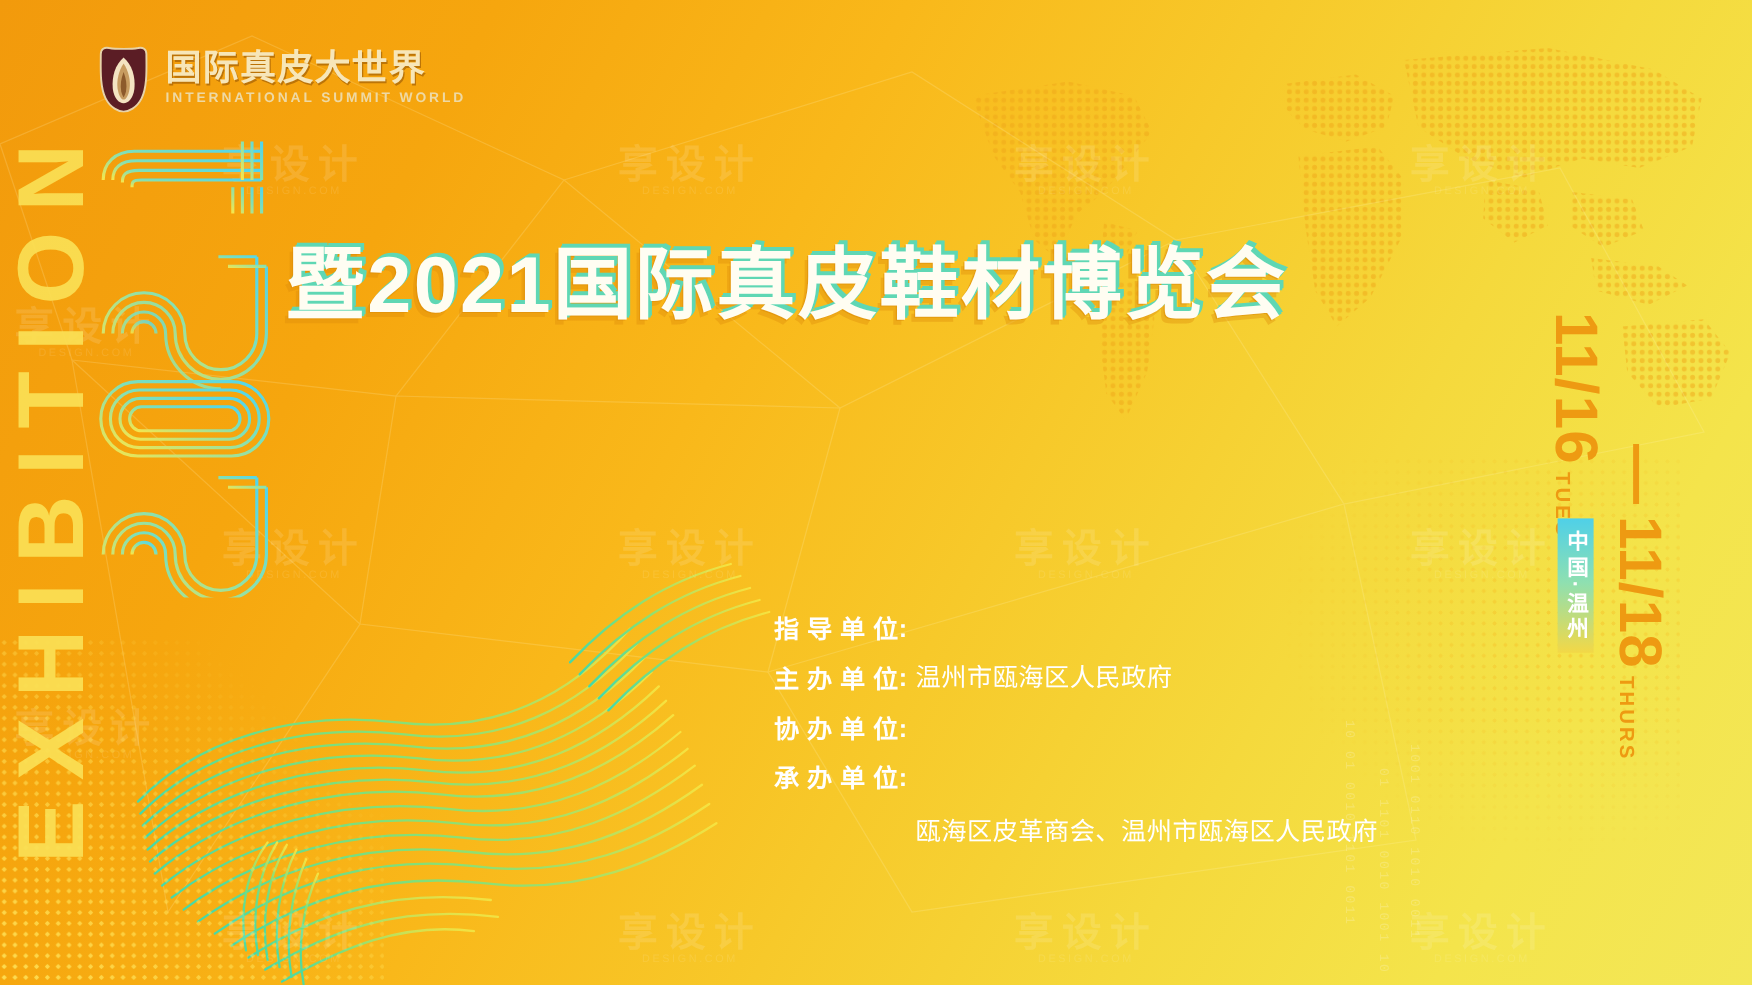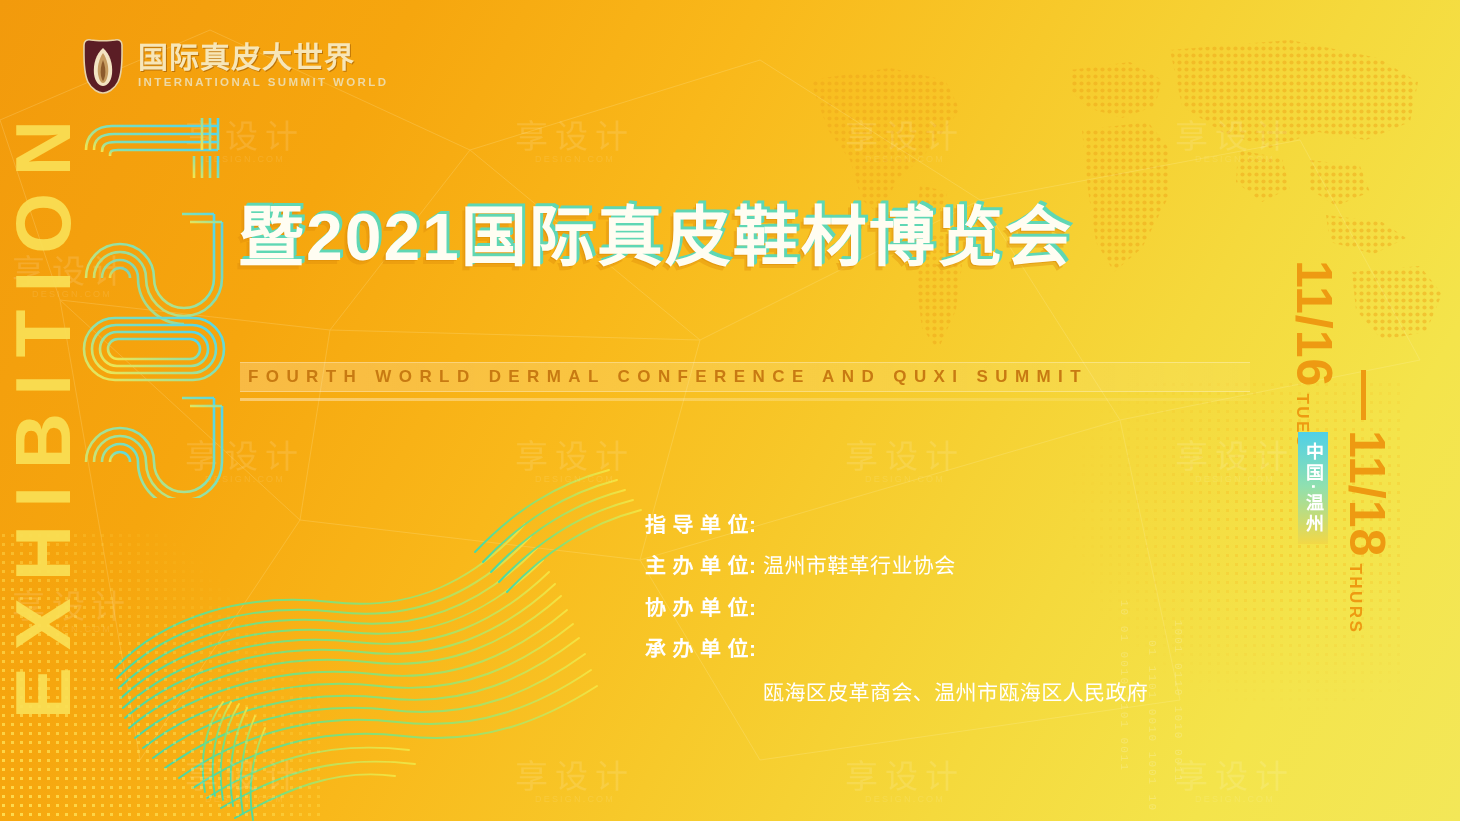--- a/index.html
+++ b/index.html
@@ -93,21 +93,21 @@
   }
 
   
   .wm {
     position: absolute;
     color: rgba(255,255,255,.13);
     text-align: center;
     user-select: none;
     line-height: 1.05;
   }
-  .wm .wm-cn { font-size: 33px; letter-spacing: 7px; font-weight: 400; }
+  .wm .wm-cn { font-size: 33px; letter-spacing: 7px; font-weight: 700; }
   .wm .wm-en { font-size: 9px; letter-spacing: 2.2px; opacity:.8; }
 
   
   .exhibition-band {
     position: absolute;
     left: 0;
     top: 0;
     width: 86px;
     height: 821px;
     overflow: hidden;
@@ -521,38 +521,32 @@
     <div class="logo-wordmark">
       <div class="logo-cn">国际真皮大世界</div>
       <div class="logo-en">INTERNATIONAL SUMMIT WORLD</div>
     </div>
   </div>
 
   <div class="headline">
     <div class="headline-line headline-2">暨2021国际真皮鞋材博览会</div>
   </div>
 
-  <div class="subtitle-wrap">
-    <div class="subtitle-bar">
-      <span class="subtitle-text">FOURTH WORLD DERMAL CONFERENCE AND QUXI SUMMIT</span>
-    </div>
-    <div class="subtitle-underrule"></div>
-  </div>
 
   <div class="orgs">
 
     <div class="org-row">
       <span class="org-label">指导单位</span>
       <span class="org-colon">:</span>
     </div>
 
     <div class="org-row">
       <span class="org-label">主办单位</span>
       <span class="org-colon">:</span>
-      <span class="org-value">温州市鞋革行业协会</span>
+      <span class="org-value">温州市瓯海区人民政府</span>
     </div>
 
     <div class="org-row">
       <span class="org-label">协办单位</span>
       <span class="org-colon">:</span>
     </div>
 
     <div class="org-row">
       <span class="org-label">承办单位</span>
       <span class="org-colon">:</span>

